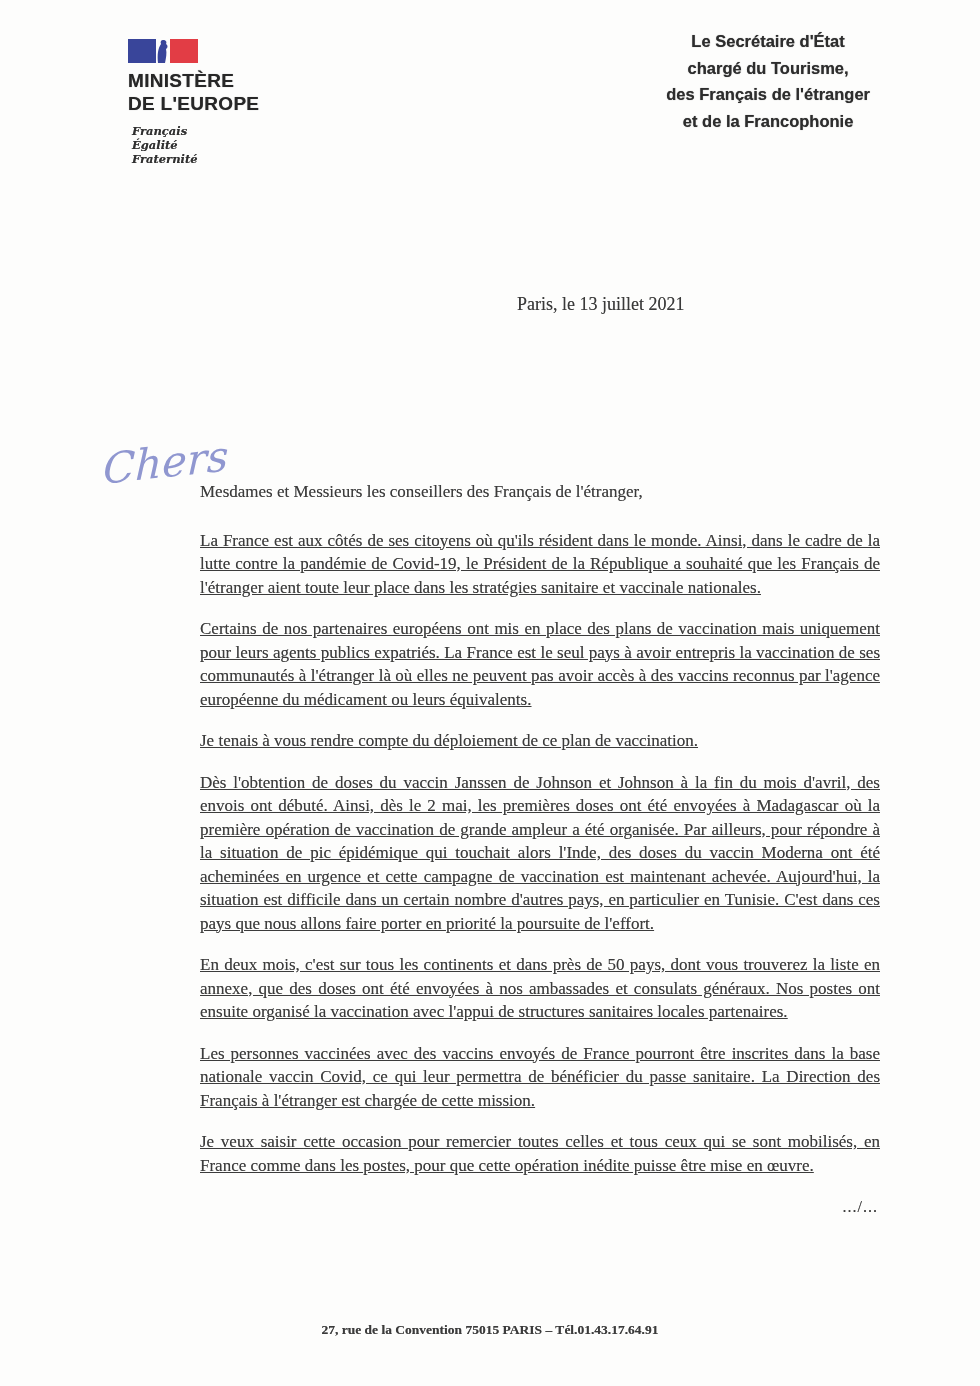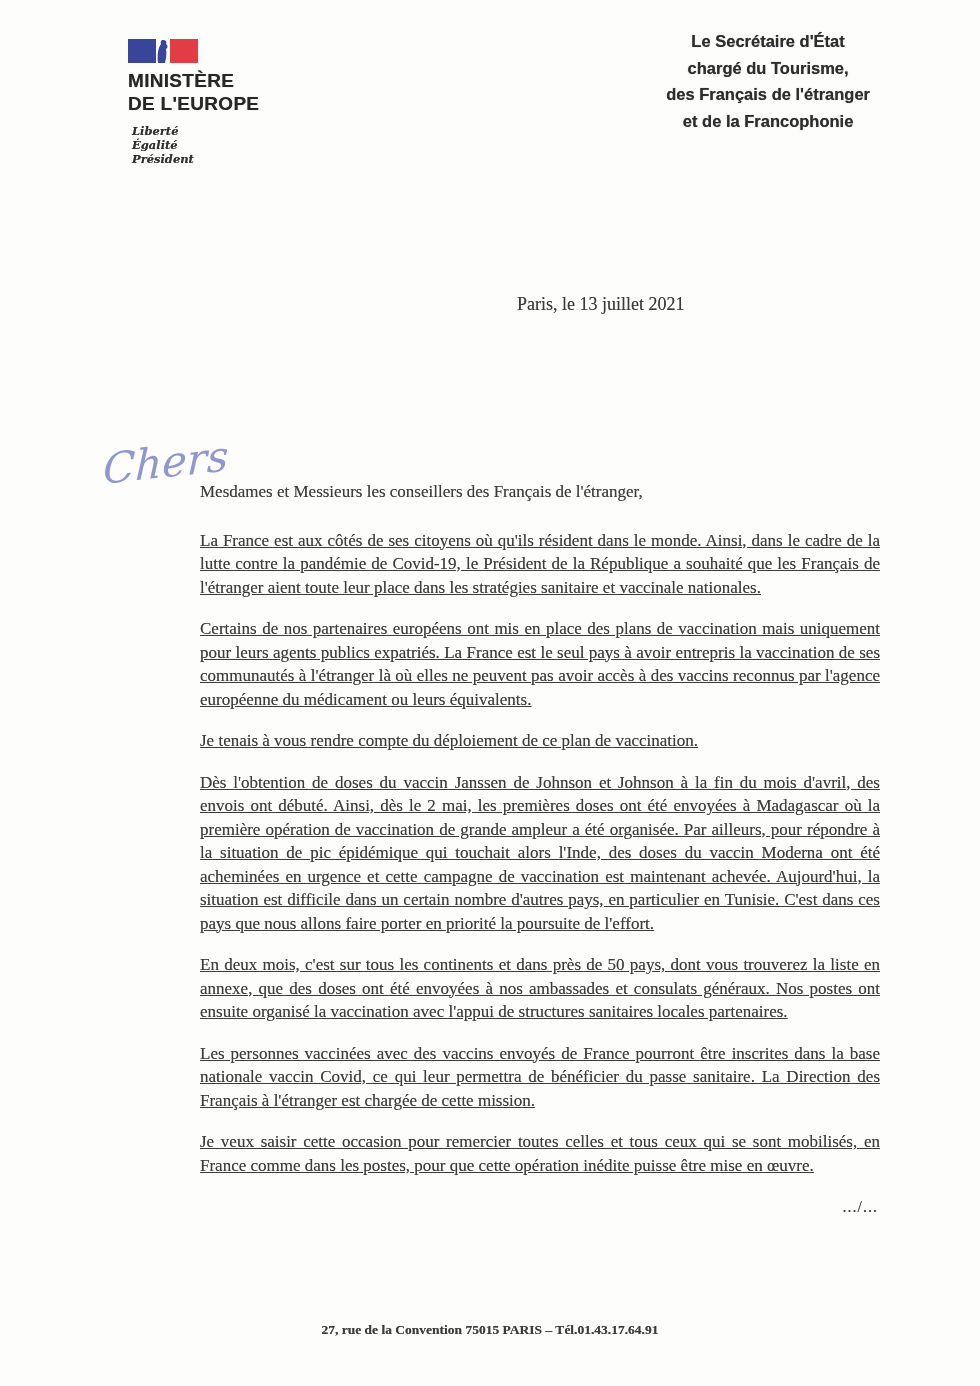--- a/index.html
+++ b/index.html
@@ -123,23 +123,23 @@
     <svg class="flag-icon" width="70" height="24" viewBox="0 0 70 24" xmlns="http://www.w3.org/2000/svg">
       <rect x="0" y="0" width="28" height="24" fill="#39459a"></rect>
       <rect x="42" y="0" width="28" height="24" fill="#e23d45"></rect>
       <path d="M30,24 C29,16 30,9 33,5 C32,3 33,1 35,1 C38,1 39,3 38,5 C40,6 40,9 38,10 C39,14 38,19 37,24 Z" fill="#39459a"></path>
     </svg>
     <div class="ministry-name">
       <div>MINISTÈRE</div>
       <div>DE L'EUROPE</div>
     </div>
     <div class="motto">
-      <div>Liberté</div>
+      <div>Français</div>
       <div>Égalité</div>
-      <div>Président</div>
+      <div>Fraternité</div>
     </div>
   </div>
 
   <div class="sender-block">
     <div>Le Secrétaire d'État</div>
     <div>chargé du Tourisme,</div>
     <div>des Français de l'étranger</div>
     <div>et de la Francophonie</div>
   </div>
 

